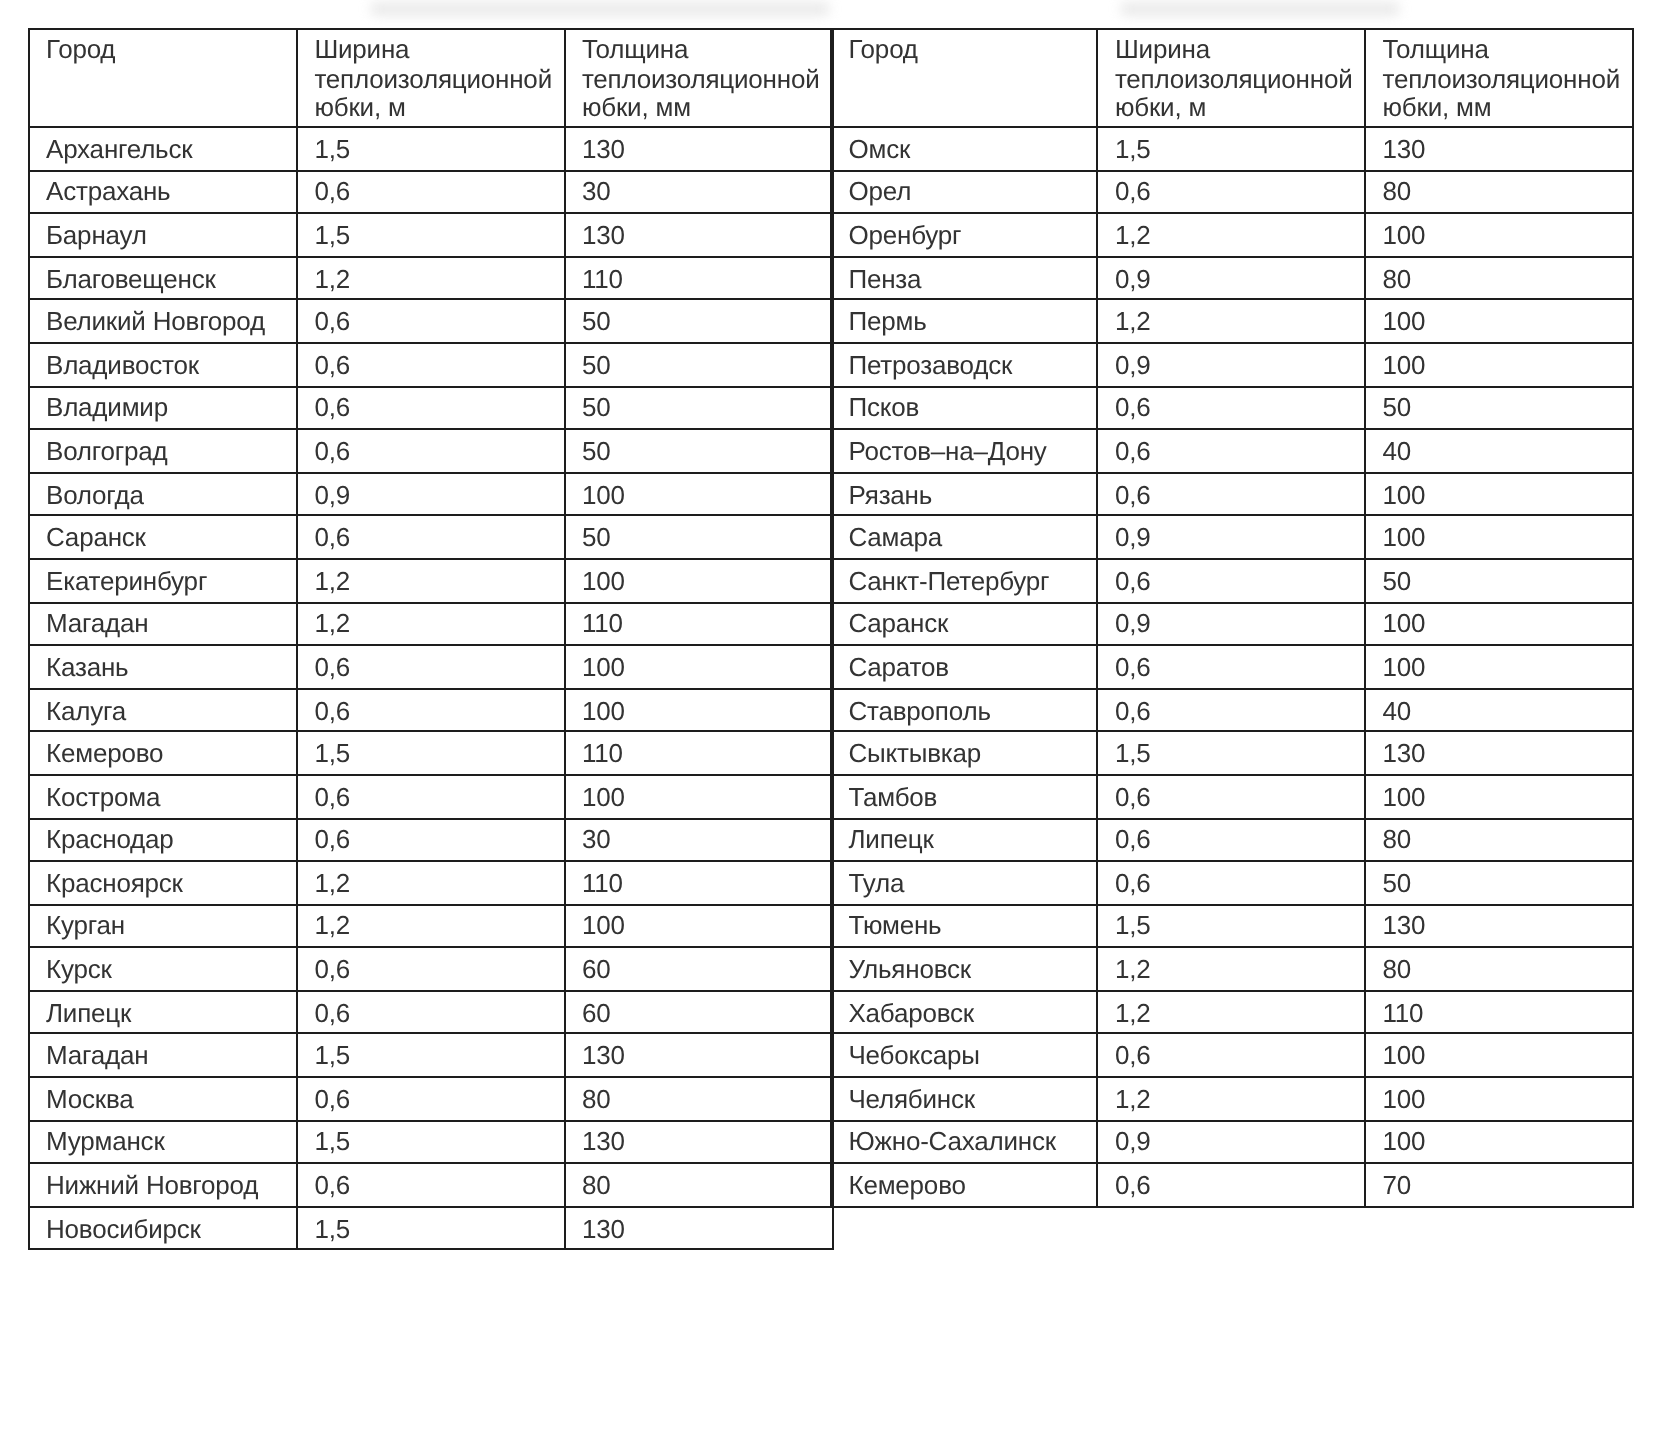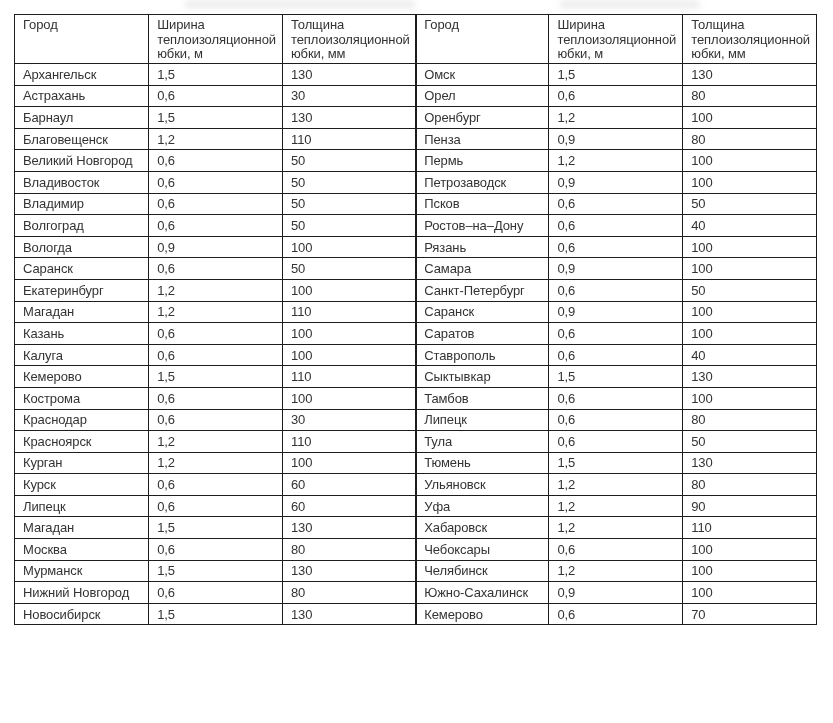--- a/index.html
+++ b/index.html
@@ -320,25 +320,20 @@
             <td class="col-city">Тюмень</td>
             <td class="col-width">1,5</td>
             <td class="col-thick">130</td>
           </tr>
           <tr>
             <td class="col-city">Ульяновск</td>
             <td class="col-width">1,2</td>
             <td class="col-thick">80</td>
           </tr>
           <tr>
-            <td class="col-city">Уфа</td>
-            <td class="col-width">1,2</td>
-            <td class="col-thick">90</td>
-          </tr>
-          <tr>
             <td class="col-city">Хабаровск</td>
             <td class="col-width">1,2</td>
             <td class="col-thick">110</td>
           </tr>
           <tr>
             <td class="col-city">Чебоксары</td>
             <td class="col-width">0,6</td>
             <td class="col-thick">100</td>
           </tr>
           <tr>

